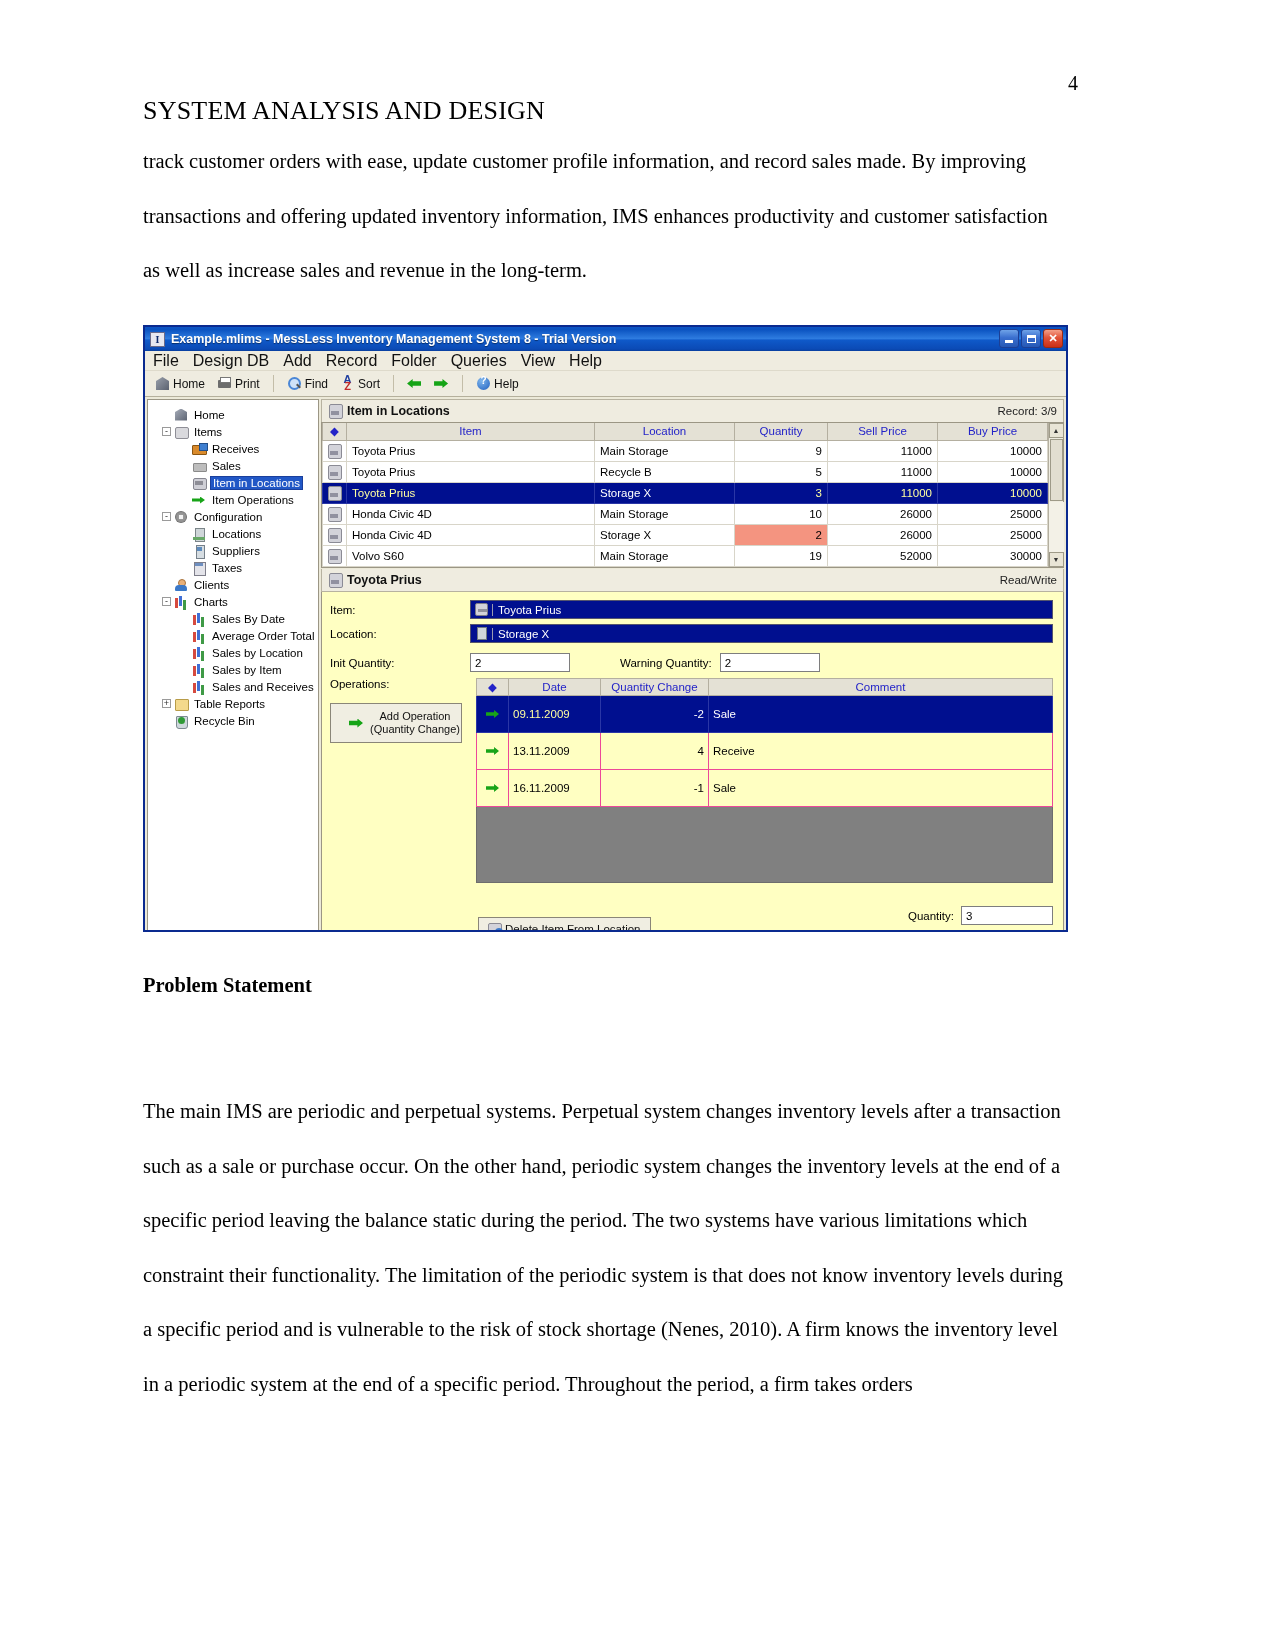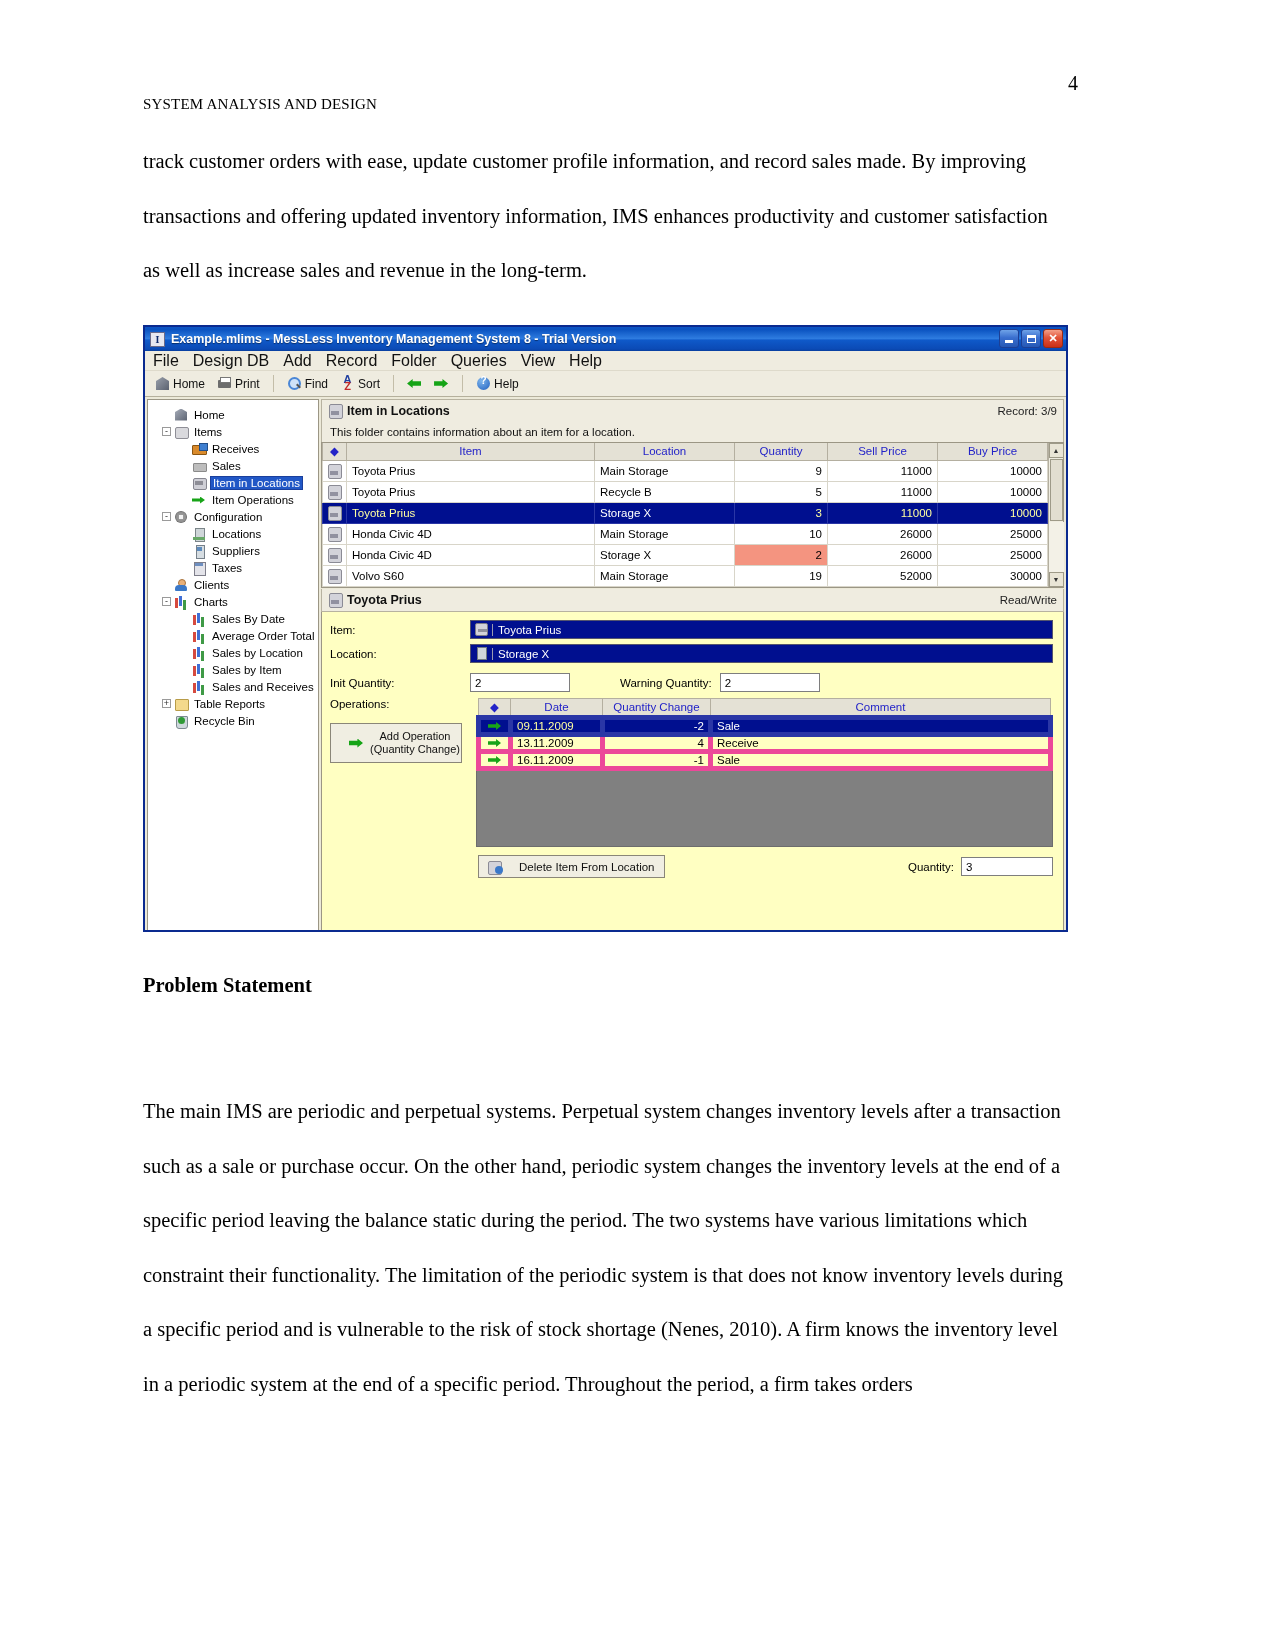--- a/index.html
+++ b/index.html
@@ -15,21 +15,21 @@
   
   .page { position:absolute; inset:0; padding:0; }
   .page-number {
     position:absolute; top:72px; right:197px;
     font-family:"Liberation Serif", serif;
     font-size:20px; color:#000;
   }
   .running-head {
     position:absolute; top:96px; left:143px;
     font-family:"Liberation Serif", serif;
-    font-size:15px; color:#000; letter-spacing:.2px;text-align:center;
+    font-size:26px; color:#000; letter-spacing:.2px;text-align:center;
   }
   .body-text {
     position:absolute; left:143px; width:925px;
     font-family:"Liberation Serif", serif;
     font-size:20.5px; line-height:54.5px; color:#000;
     text-align:left;
   }
   #para1 { top:134px; }
   #heading-problem {
     position:absolute; left:143px; top:974px;
@@ -241,32 +241,33 @@
     margin-top:13px; width:132px; height:40px; background:#f0eee2;
     border:1px solid #8a8678; display:flex; align-items:center; gap:5px; padding-left:18px;
   }
   .add-op-btn .lbl { font-size:11px; color:#111; line-height:13px; text-align:center; flex:1; }
   .ops-right { flex:1; }
   table.ops { border-collapse:collapse; width:100%; table-layout:fixed; font-size:11.5px; }
   table.ops th {
     background:#e4e1d5; border:1px solid #b4afa0; color:#2323c8;
     font-weight:normal; height:16px; font-size:11.5px;
   }
-  table.ops td { border:5px solid #ec4899; height:16px; padding:0 4px; color:#000; white-space:nowrap; }
+  table.ops td { border:1px solid #ec4899; height:37px; padding:0 4px; color:#000; white-space:nowrap; }
   table.ops tr.sel td { background:#000f8f; color:#fff; border-color:#2a36a6; }
   table.ops tr.sel td.d { color:#ffffa0; }
   .opsarrow { width:13px;height:8px;display:inline-block;background:#18a418;
     clip-path:polygon(100% 50%,62% 0,62% 28%,0 28%,0 72%,62% 72%,62% 100%); }
   .ops-empty { background:#808080; height:76px; border:1px solid #6d6d6d; border-top:none; }
 
   .bottom-row { display:flex; align-items:center; margin-top:8px; }
   .del-btn {
     height:23px; background:#f0eee2; border:1px solid #8a8678;
-    display:flex; align-items:center; gap:16px; padding:0 9px; font-size:11.5px; color:#111;
+    display:flex; align-items:center; gap:2px; padding:0 9px; font-size:11.5px; color:#111;
     margin-left:148px;
+    margin-top:26px;
   }
   .del-ico { width:15px;height:14px;position:relative;display:inline-block; }
   .del-ico::before{content:"";position:absolute;left:0;top:1px;width:12px;height:12px;background:#d3d3da;border:1px solid #8b8b95;border-radius:2px;}
   .del-ico::after{content:"";position:absolute;left:7px;top:6px;width:8px;height:8px;background:#3a78c8;border-radius:50%;}
   .bottom-qty { margin-left:auto; display:flex; align-items:center; gap:7px; font-size:11.5px; color:#000;justify-content:space-between; }
   #bot-qty { width:92px; }
 </style>
 </head>
 <body>
 
@@ -459,21 +460,20 @@
           </div>
         </div>
 
       <div class="right-pane">
 
         <div class="folder-header">
           <span class="rowico"></span>
           <span class="ftitle">Item in Locations</span>
           <span class="frecord">Record: 3/9</span>
         </div>
-        <div class="folder-desc">This folder contains information about an item for a location.</div>
 
         <div class="grid-wrap">
           <table class="grid">
             <colgroup>
               <col style="width:24px">
                 <col style="width:248px">
                 <col style="width:140px">
               <col style="width:93px">
                 <col style="width:110px">
                 <col style="width:110px">

